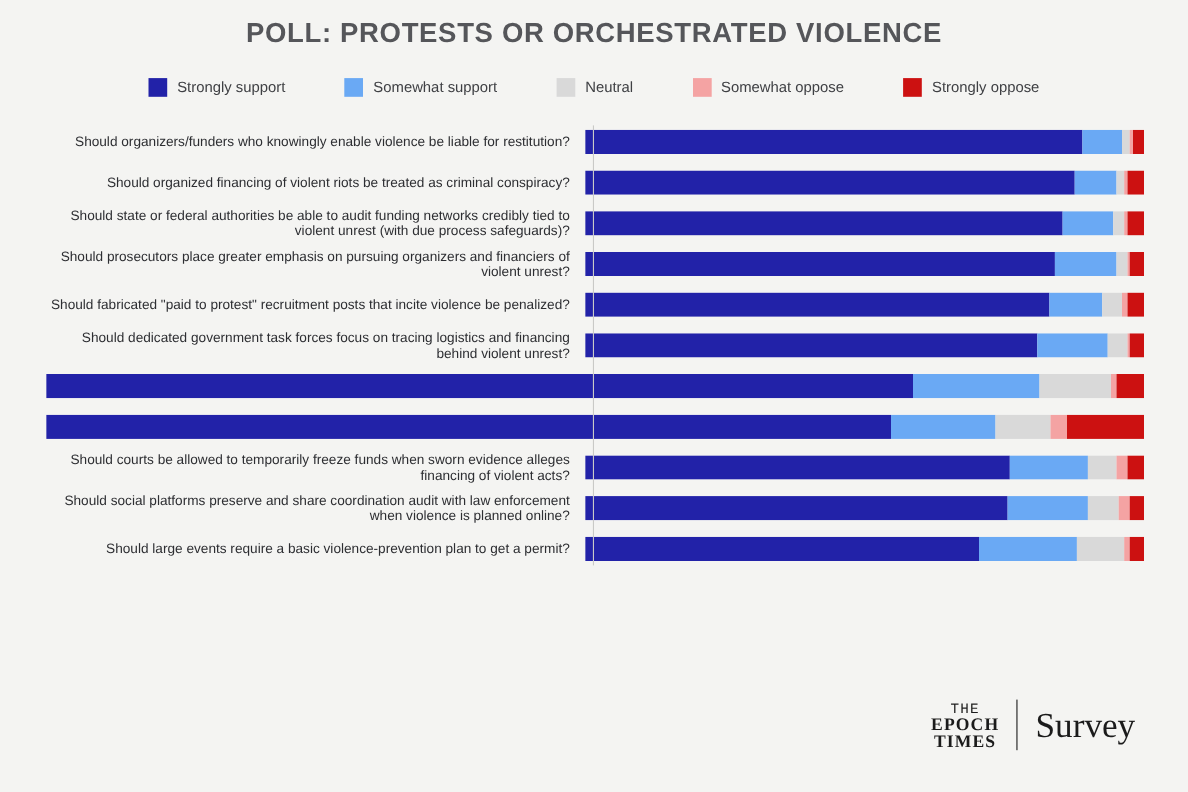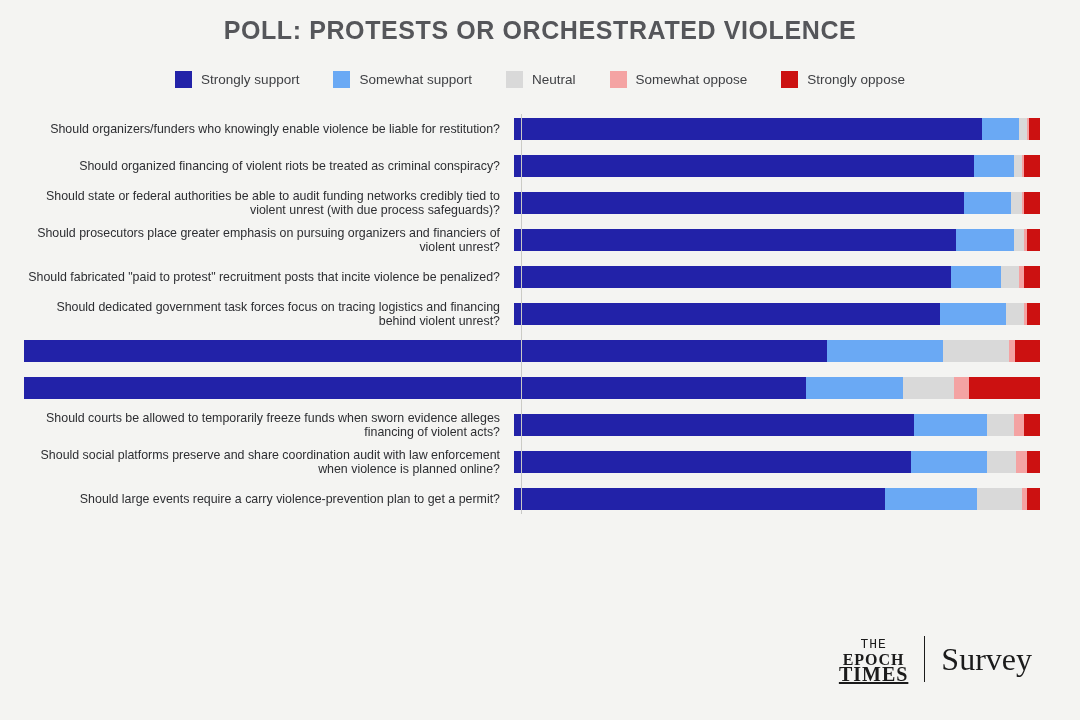--- a/index.html
+++ b/index.html
@@ -27,40 +27,40 @@
     font-weight: bold;
     letter-spacing: 0.6px;
     color: #55565a;
     padding-top: 16px;
     text-transform: uppercase;
   }
   .legend {
     display: flex;
     justify-content: center;
     align-items: flex-end;
-    gap: 34px;
+    gap: 54px;
     margin-top: 26px;
   }
   .legend-item {
     display: flex;
     align-items: center;
     gap: 9px;
   }
   .legend-swatch {
     width: 17px;
     height: 17px;
     display: inline-block;
   }
   .legend-label {
     font-size: 13.5px;
     color: #3f4044;
   }
   .plot {
     margin-top: 26px;
-    padding-left: 24px;
+    padding-left: 42px;
     padding-right: 40px;
     position: relative;
   }
   .rows {
     position: relative;
   }
   .axis-line {
     position: absolute;
     left: 497px;
     top: 0;
@@ -112,25 +112,24 @@
     display: block;
     font-family: Liberation Mono, monospace;
   }
   .epoch-epoch {
     font-size: 16px;
     letter-spacing: 1px;
     display: block;
     font-weight: bold;
   }
   .epoch-times {
-    font-size: 20px;
+    font-size: 16px;
     letter-spacing: 1px;
     display: block;
     font-weight: bold;
-    text-decoration: underline;
   }
   .logo-divider {
     width: 1px;
     height: 46px;
     background: #1b1b1b;
   }
   .survey-word {
     font-family: "Liberation Serif", serif;
     font-size: 32px;
     color: #1b1b1b;
@@ -261,21 +260,21 @@
           <div class="row-label">Should social platforms preserve and share coordination audit with law enforcement when violence is planned online?</div>
           <div class="row-bar">
             <div class="seg" style="width: 75.5%; background: rgb(34, 34, 168);"></div>
             <div class="seg" style="width: 14.5%; background: rgb(106, 169, 244);"></div>
             <div class="seg" style="width: 5.5%; background: rgb(217, 217, 217);"></div>
             <div class="seg" style="width: 2%; background: rgb(244, 163, 163);"></div>
             <div class="seg" style="width: 2.5%; background: rgb(204, 17, 17);"></div>
           </div>
         </div>
         <div class="row">
-          <div class="row-label">Should large events require a carry violence-prevention plan to get a permit?</div>
+          <div class="row-label">Should large events require a basic violence-prevention plan to get a permit?</div>
           <div class="row-bar">
             <div class="seg" style="width: 70.5%; background: rgb(34, 34, 168);"></div>
             <div class="seg" style="width: 17.5%; background: rgb(106, 169, 244);"></div>
             <div class="seg" style="width: 8.5%; background: rgb(217, 217, 217);"></div>
             <div class="seg" style="width: 1%; background: rgb(244, 163, 163);"></div>
             <div class="seg" style="width: 2.5%; background: rgb(204, 17, 17);"></div>
           </div>
         </div>
       </div>
   </div>

